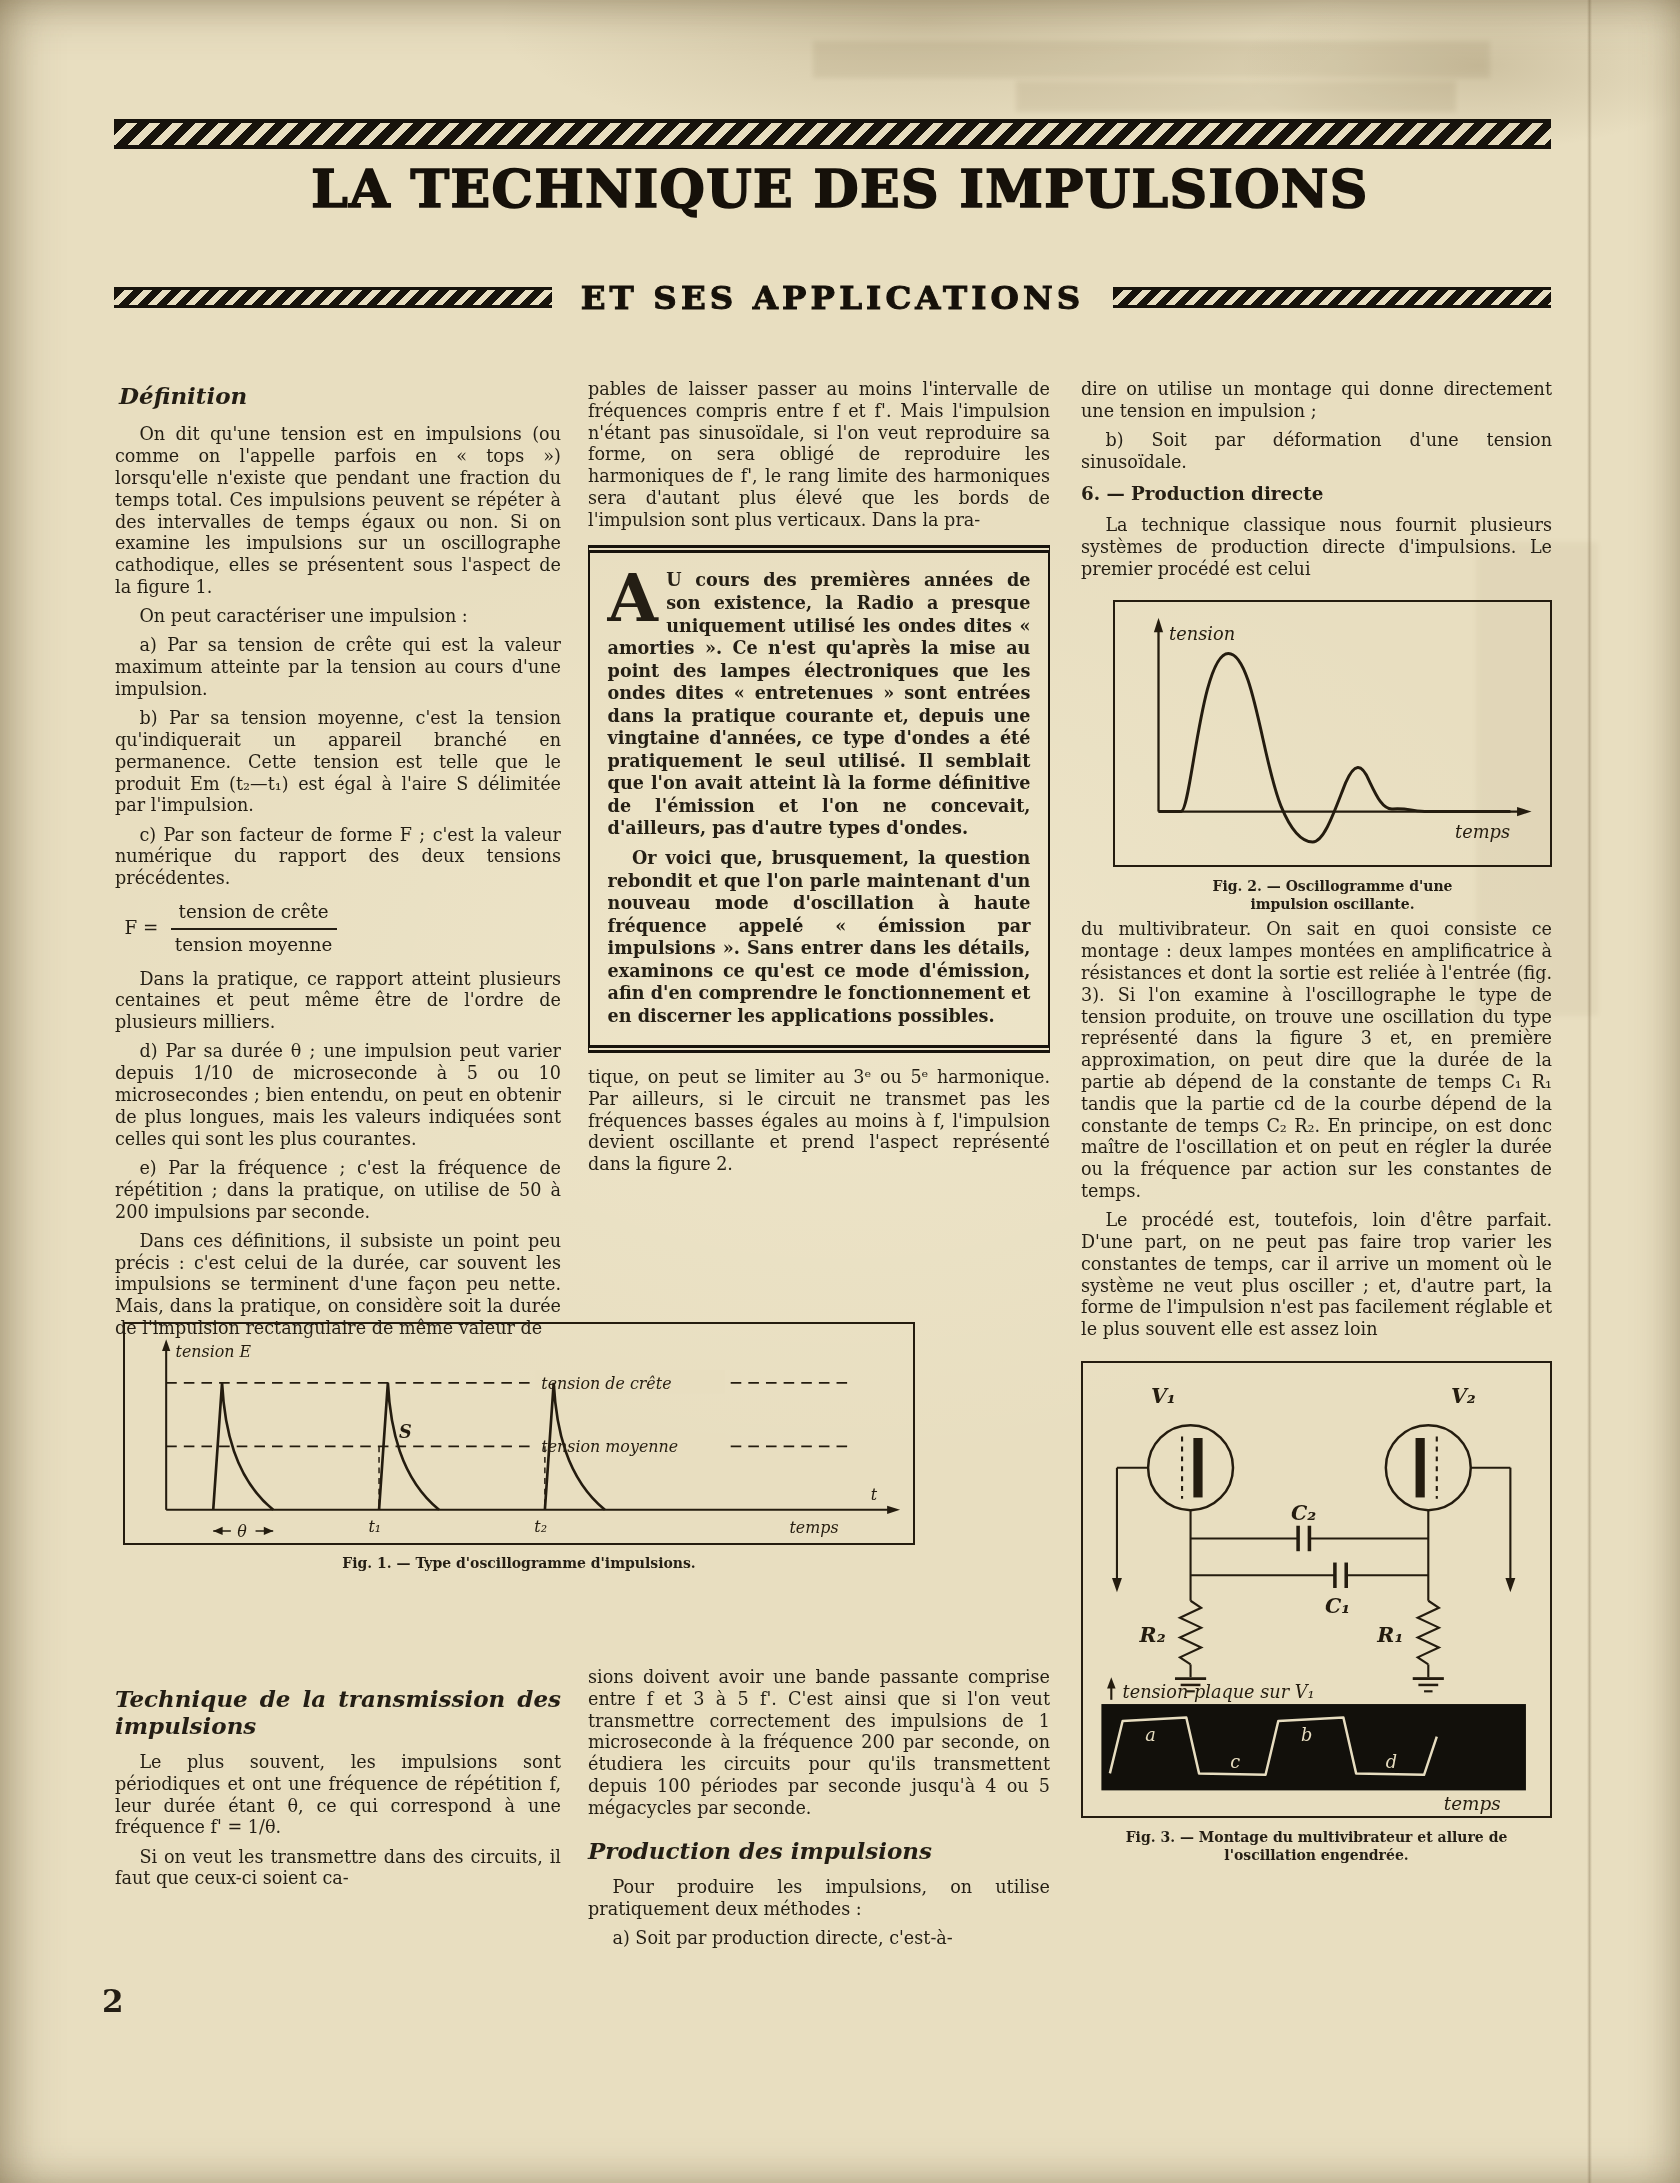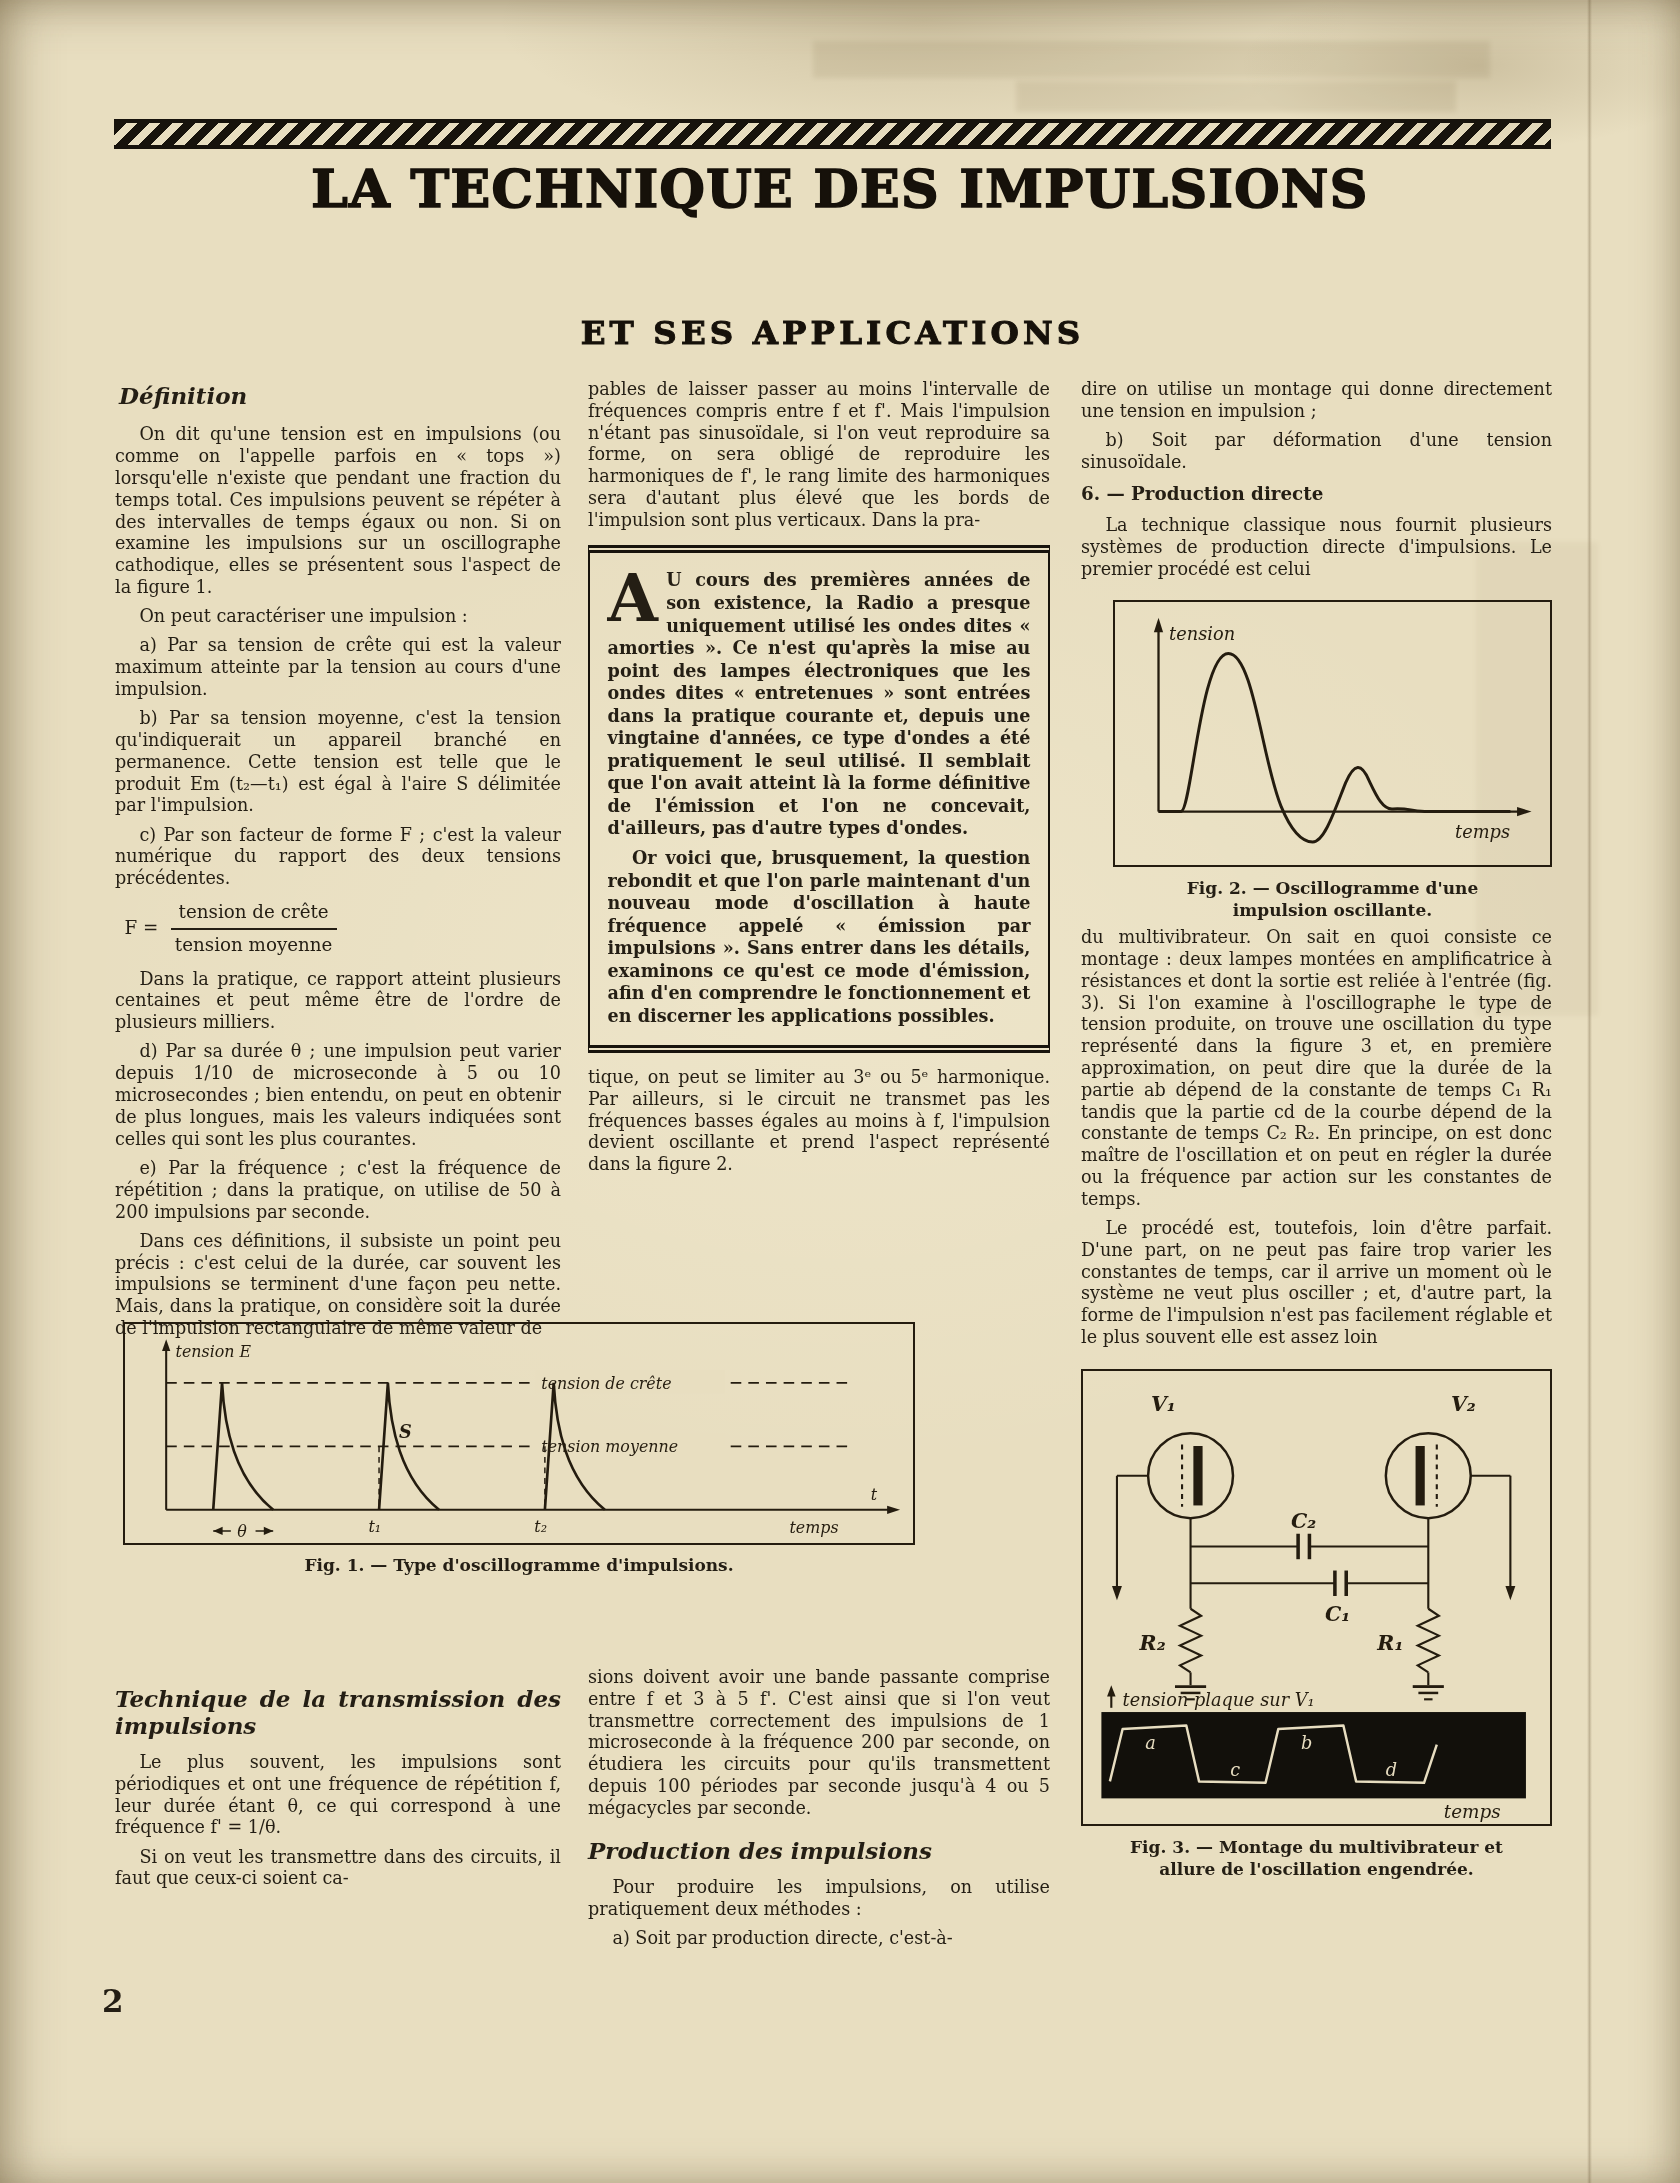--- a/index.html
+++ b/index.html
@@ -30,21 +30,21 @@
     border-top: 4.1px solid #17130c; border-bottom: 4.1px solid #17130c;
   }
   .hatch-top { position:absolute; left:114px; top:119px; width:1437px; height:30px; }
   #title {
     position:absolute; left:0; top:160px; width:100%;
     text-align:center; font-weight:bold; font-size:52px; line-height:1.1;
     letter-spacing:1.4px; color:#16110a; -webkit-text-stroke:1.7px #16110a;
     font-family:"DejaVu Serif", serif;
   }
   #subtitle-row { position:absolute; left:114px; top:278px; width:1437px;
-    display:flex; align-items:center; gap:29px;flex-direction:column; }
+    display:flex; align-items:center; gap:29px; }
   .hatch-small {
     flex:1; height:20.3px;
     background: repeating-linear-gradient(135deg, #17130c 0 7.4px, transparent 7.4px 13.5px);
     border-top:3.4px solid #17130c; border-bottom:3.4px solid #17130c;
   }
   #subtitle { font-weight:bold; font-size:32.5px; letter-spacing:4.1px; color:#16110a;
     -webkit-text-stroke:1px #16110a; white-space:nowrap; }
 
   .col { position:absolute; font-size:17.6px; line-height:1.24; text-align:justify; }
   #col1-top { left:115px;  top:379px;  width:446px; max-height:974px; overflow:hidden; }
@@ -75,21 +75,21 @@
     font-weight:bold;
   }
   .box p { text-indent:0; line-height:1.28; }
   .box p.indent { text-indent:24.4px; }
   .dropcap { float:left; font-size:65px; line-height:53px; font-weight:bold;
     padding:2.7px 8.1px 0 0; }
 
   figure { margin:0; }
   .fig-frame { border:2.7px solid #241c0f; }
   .fig-frame svg { display:block; width:100%; height:auto; }
-  figcaption { font-weight:bold; font-size:17px; line-height:1.3; text-align:center;
+  figcaption { font-weight:bold; font-size:14px; line-height:1.3; text-align:center;
     margin-top:9.5px; }
   #fig1-block { position:absolute; left:123px; top:1322px; width:792px; }
   #fig2-block { margin:19px 0 6px;padding-left:32px; }
   #fig2-block figcaption { padding:0 61px; }
   #fig3-block { margin:20.3px 0 0; }
   #fig3-block figcaption { padding:0 41px; }
 
   svg text { font-family:"DejaVu Serif", serif; font-style:italic; font-size:27px;
     fill:#241c0f; }
   svg .lab-bold { font-weight:bold; font-size:29px; }

